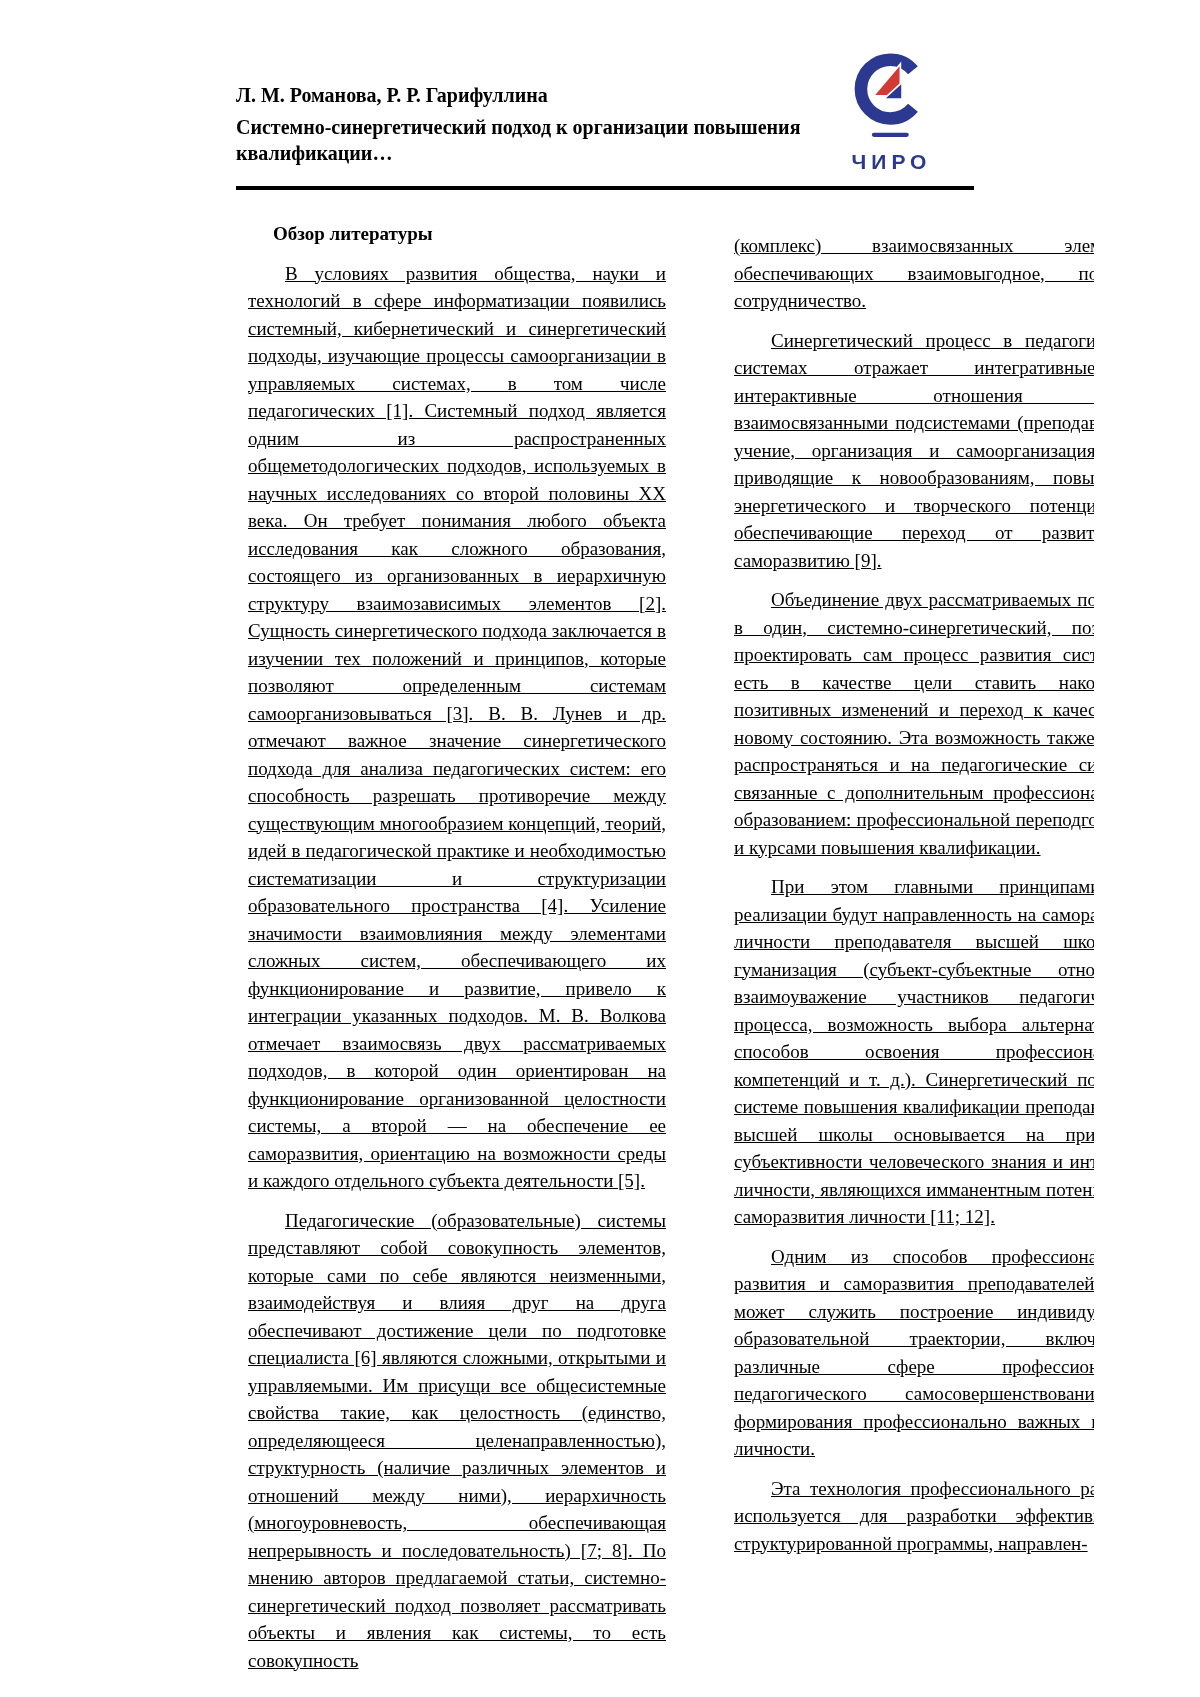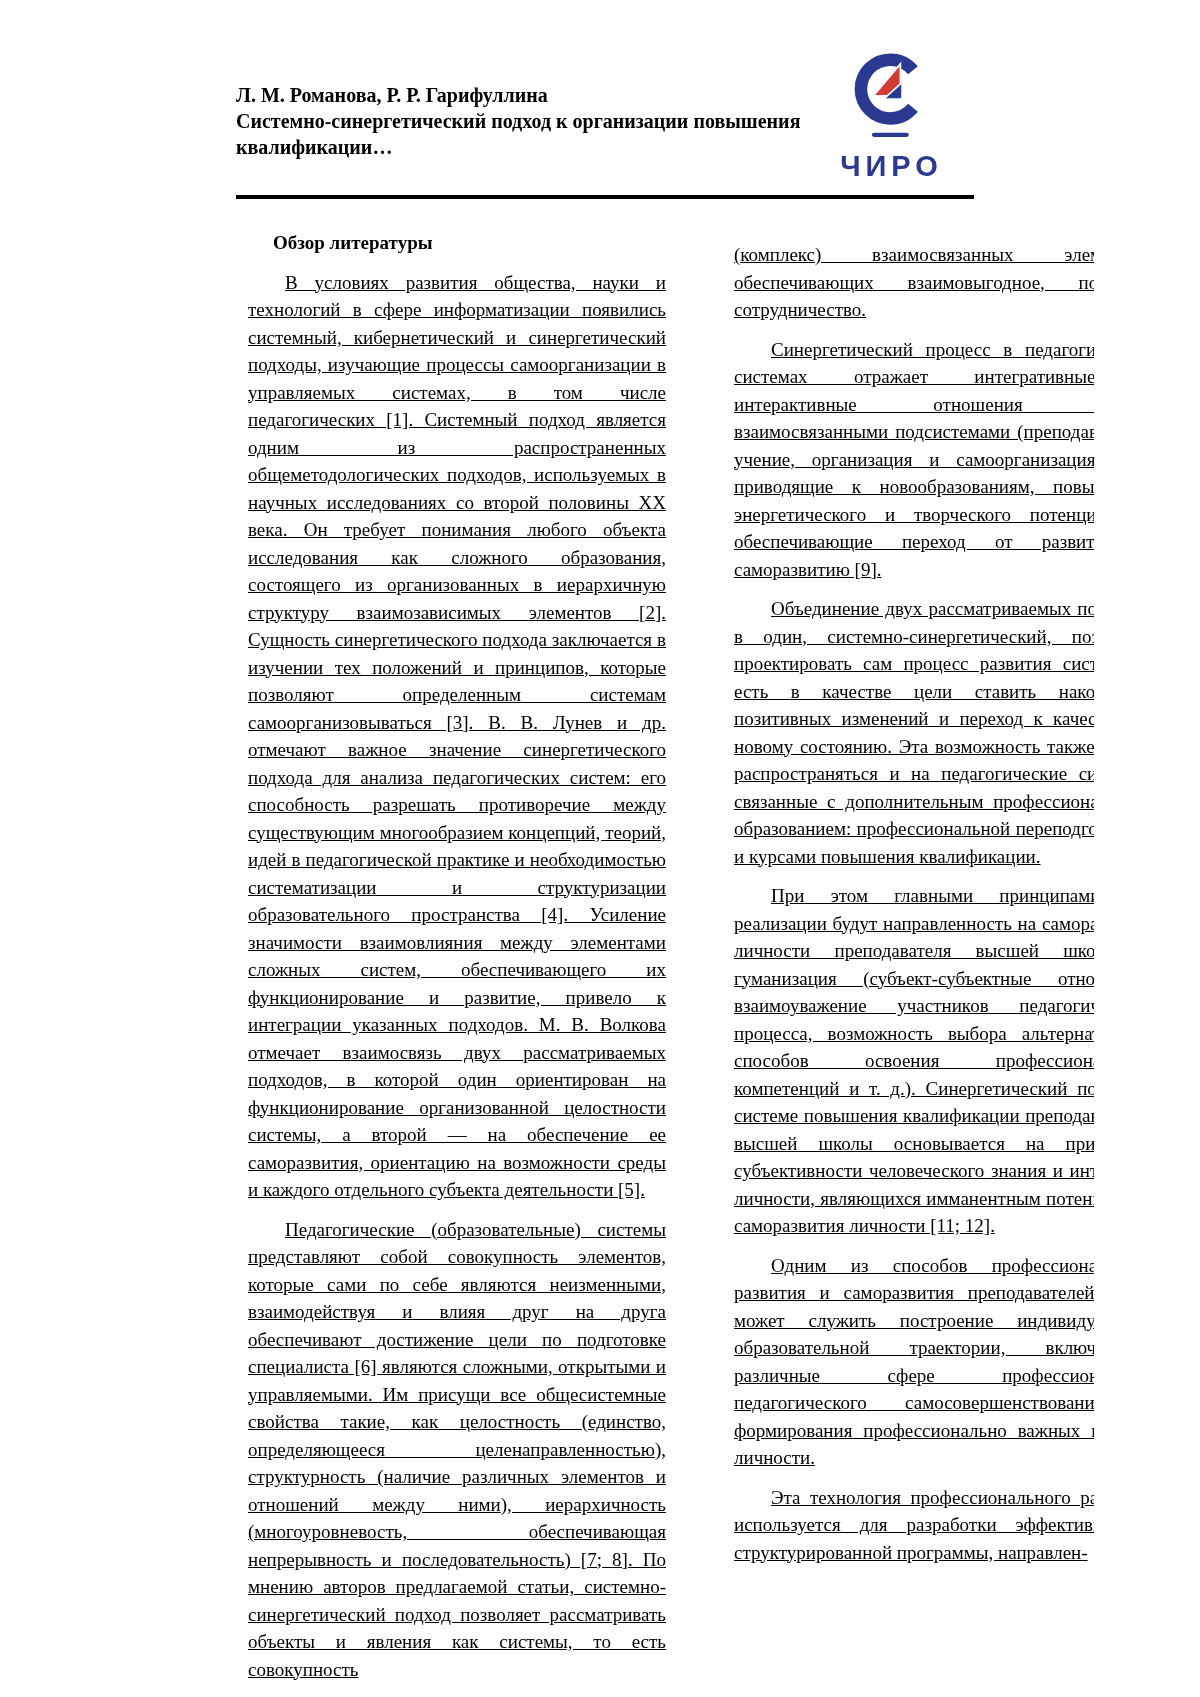--- a/index.html
+++ b/index.html
@@ -32,33 +32,34 @@
   }
   .authors {
     font-size: 20px;
     font-weight: bold;
     line-height: 26px;
   }
   .article-title {
     font-size: 20px;
     font-weight: bold;
     line-height: 26px;
+    margin-top: 6px;
   }
   .logo {
     width: 165px;
     text-align: center;
     flex: 0 0 auto;
   }
   .logo svg {
     display: block;
     margin: 0 auto;
   }
   .logo-text {
     font-family: "Liberation Sans", sans-serif;
-    font-size: 29px;
+    font-size: 21px;
     font-weight: bold;
     letter-spacing: 5px;
     color: #2b3990;
     margin-top: 2px;
   }
 
   
   .rule {
     width: 100%;
     background: #000000;

